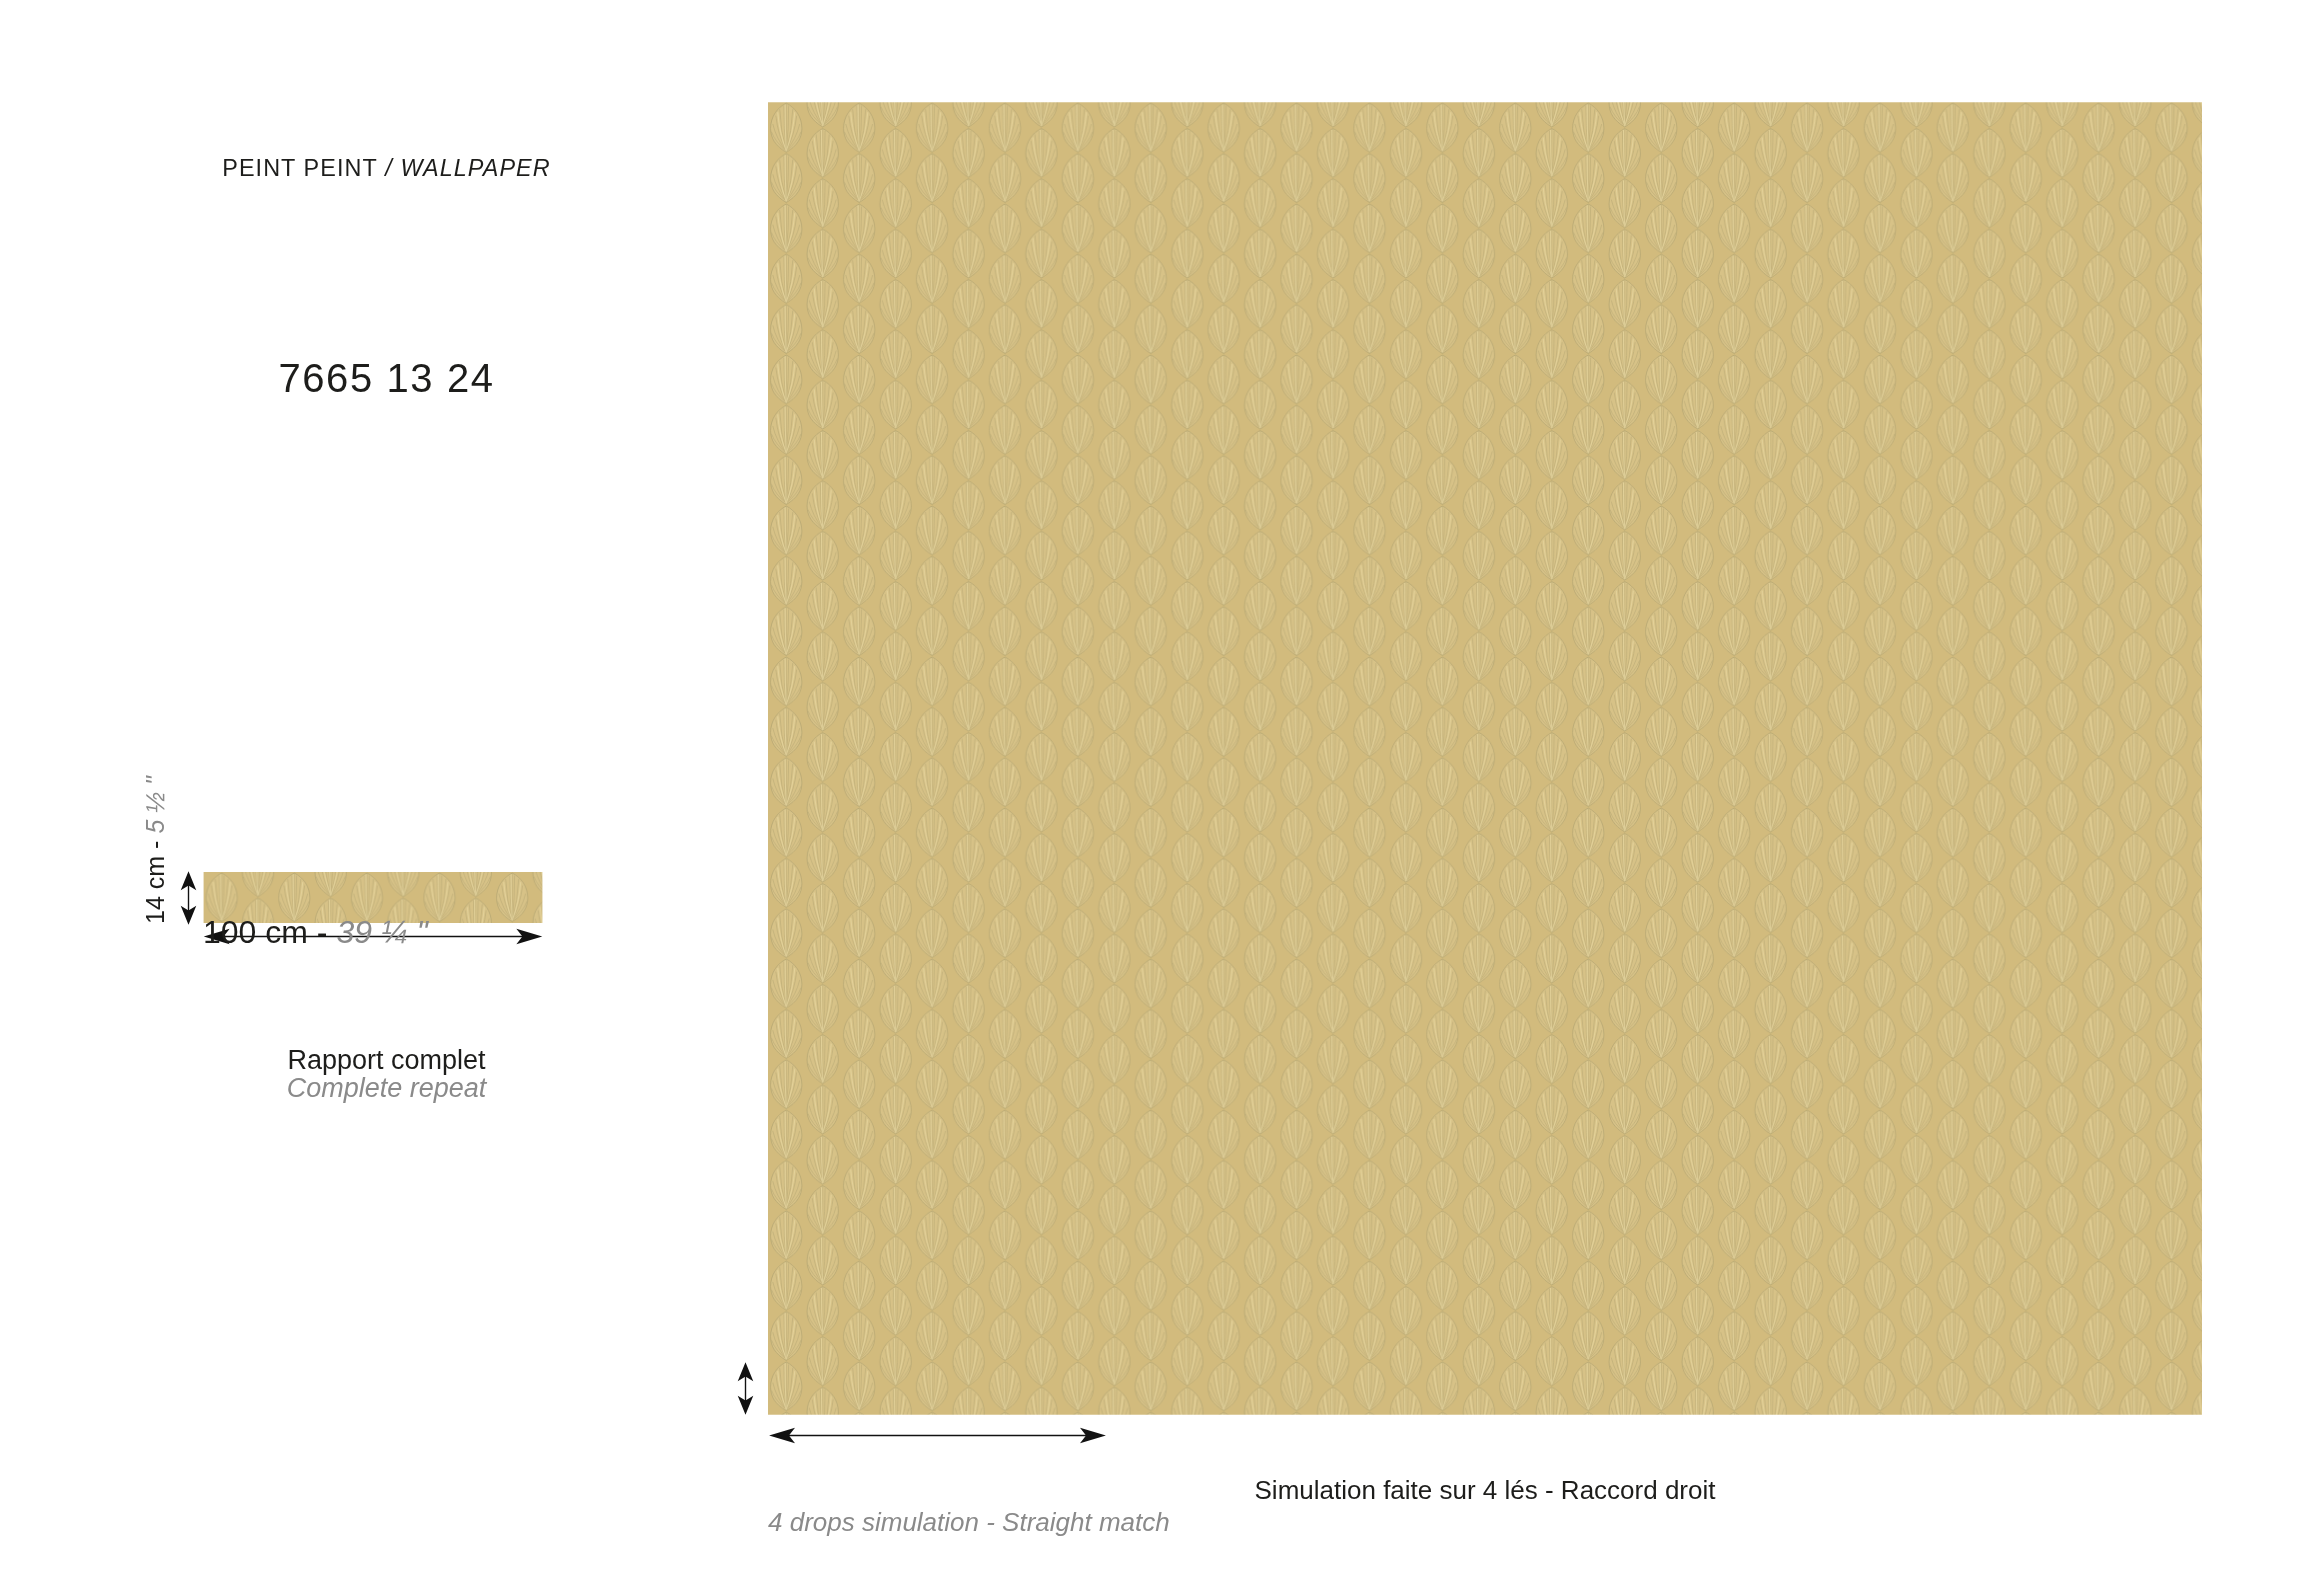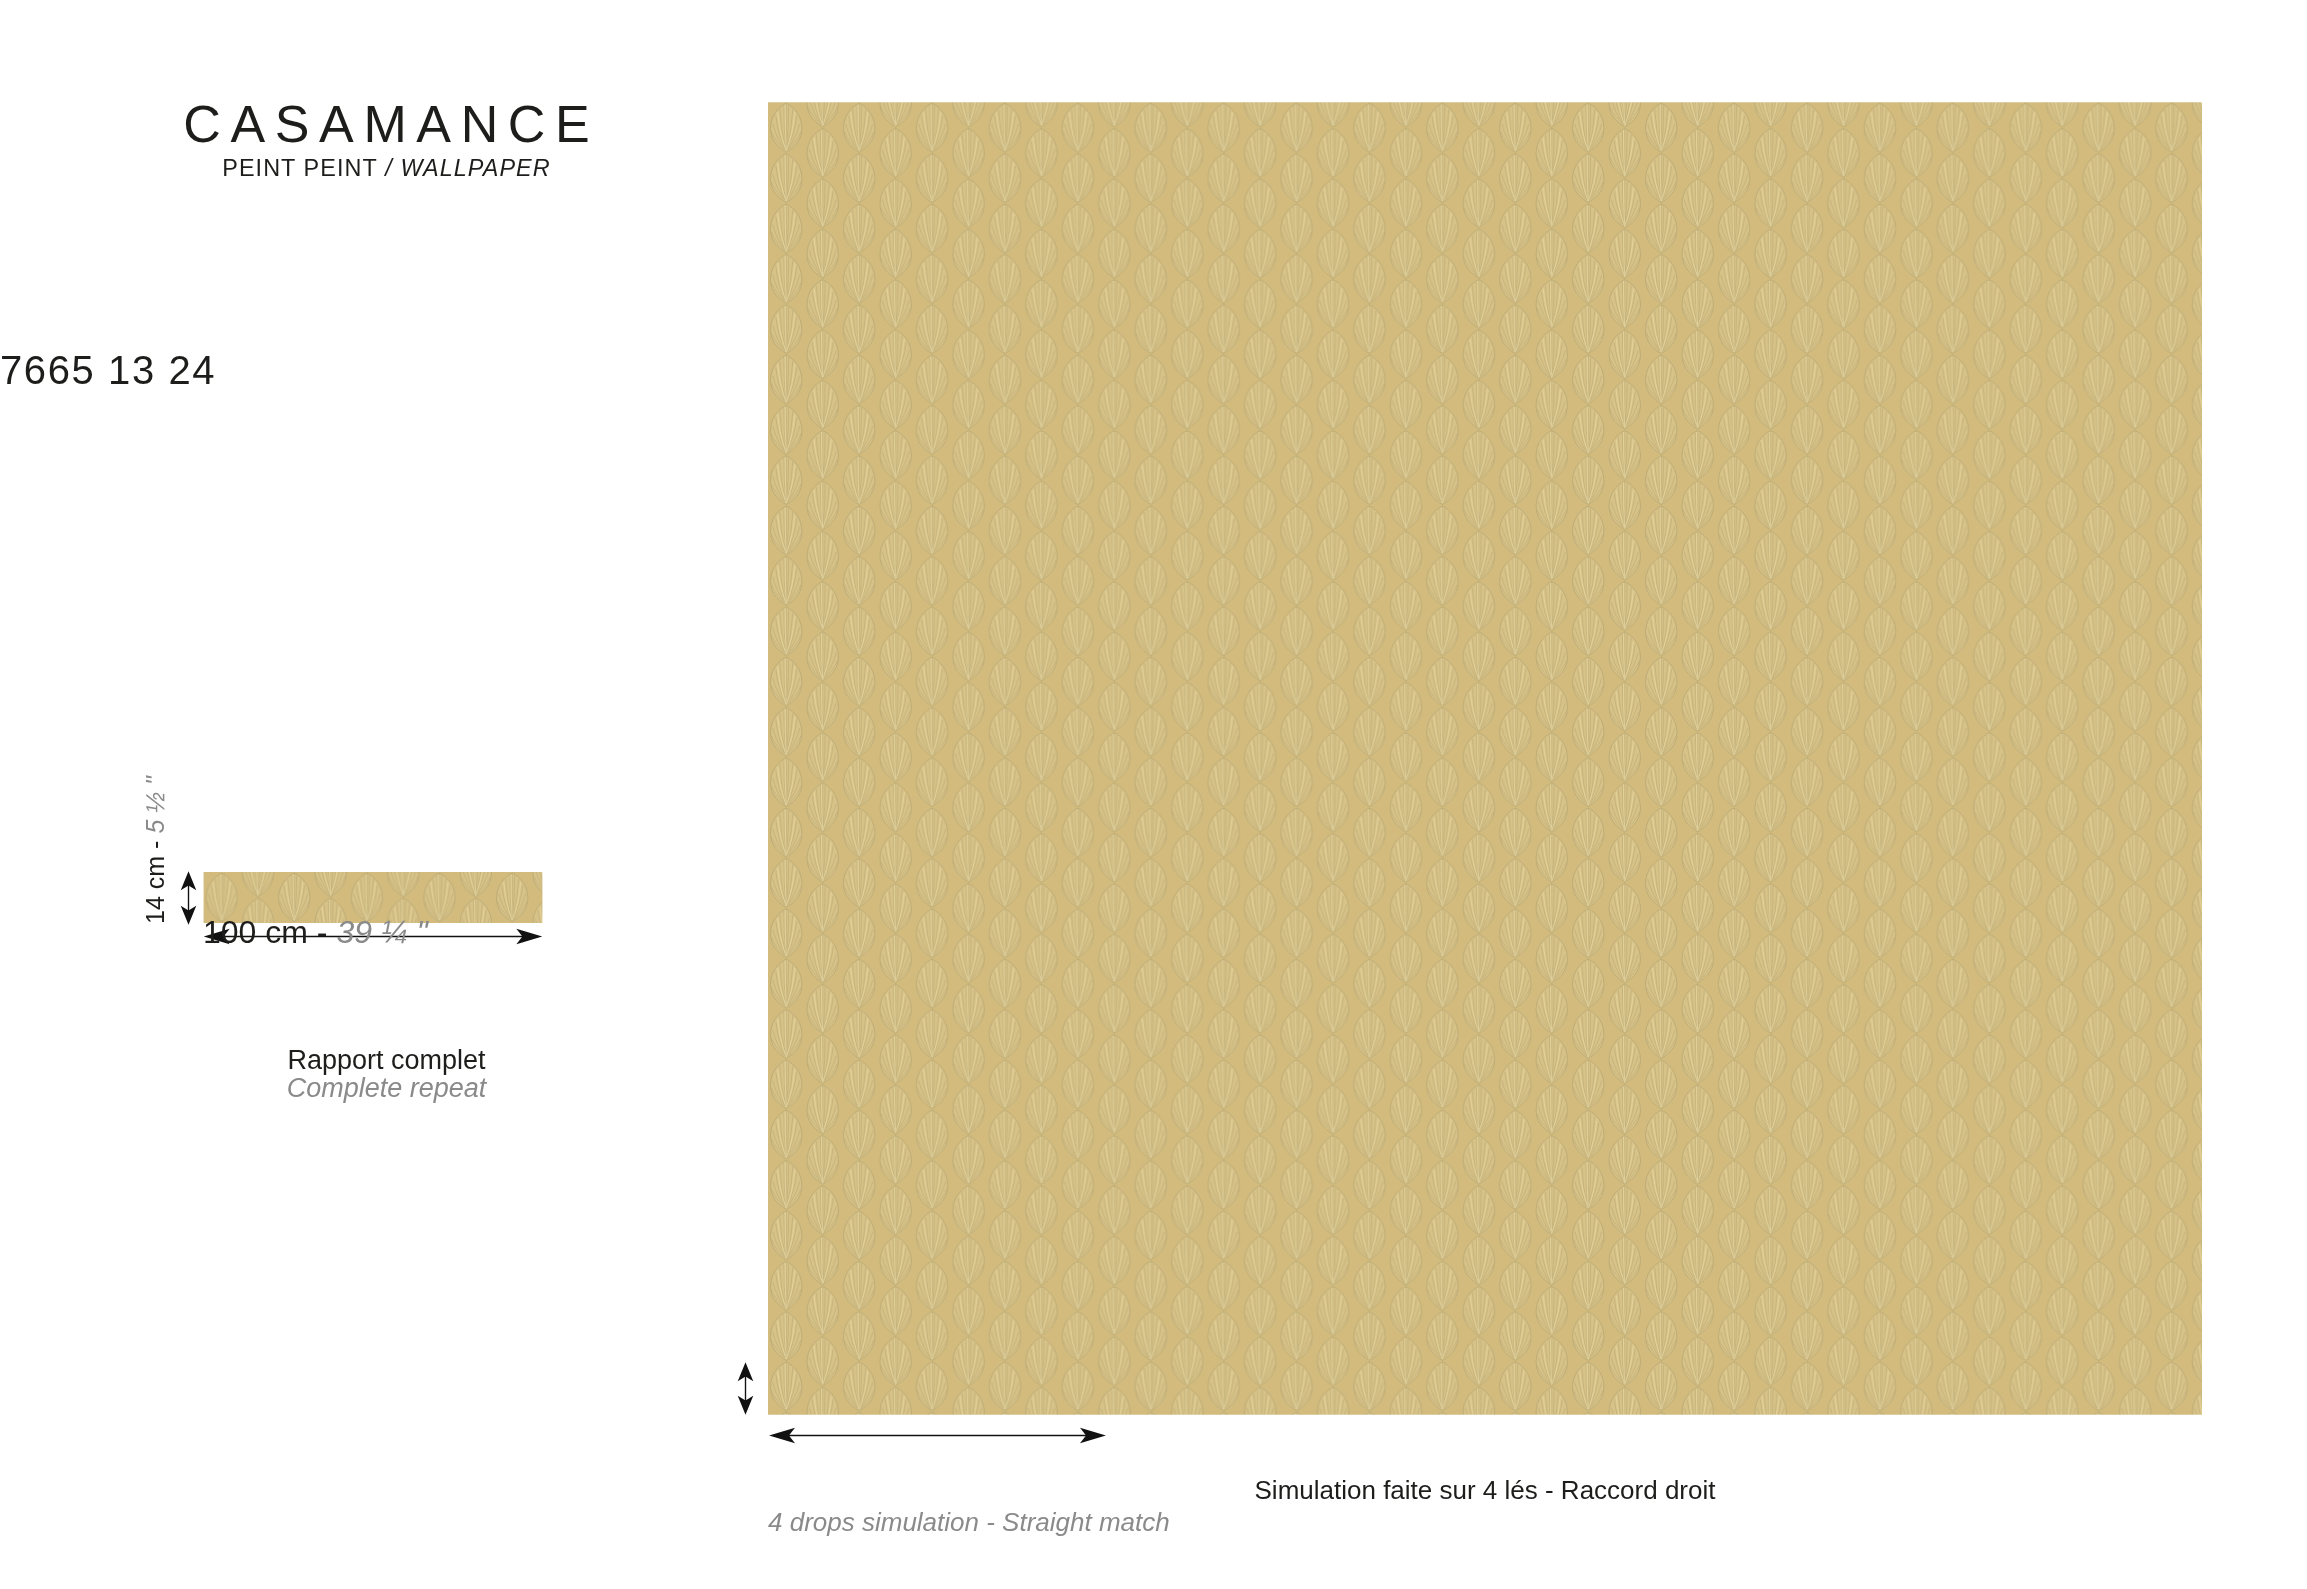--- a/index.html
+++ b/index.html
@@ -31,21 +31,21 @@
     font-size:23.4px;font-weight:400;letter-spacing:.045em;
     color:var(--text-black);white-space:nowrap;
   }
   .brand-sub .it{font-style:italic;}
   .product-name{
     top:278px;left:0;width:773px;text-align:center;
     font-size:59px;font-weight:300;letter-spacing:.015em;
     color:var(--text-black);white-space:nowrap;
   }
   .product-ref{
-    top:348px;left:0;width:773px;
+    top:356px;left:0;width:773px;text-align:center;
     font-size:40px;font-weight:300;letter-spacing:.04em;
     color:var(--text-black);white-space:nowrap;
   }
   
   .swatch-strip{left:203px;top:872px;}
   .v-arrow-swatch{left:179px;top:871px;}
   .h-arrow-swatch{left:203px;top:927px;}
   .dim-height{
     left:155px;top:850px;
     transform:translate(-50%,-50%) rotate(-90deg);
@@ -117,21 +117,20 @@
       </g>
       <pattern id="fanpat" width="84" height="58" patternUnits="userSpaceOnUse">
         <rect width="84" height="58" class="wp-base"></rect>
         <use href="#fan-motif" x="0" y="0"></use>
         <use href="#fan-motif" x="42" y="-29"></use>
         <use href="#fan-motif" x="42" y="29"></use>
       </pattern>
     </defs>
   </svg>
 
-  <div class="abs brand-name">CASAMANCE</div>
 
   <div class="abs brand-sub">
     <span>PEINT PEINT</span><span class="it"> / </span><span class="it">WALLPAPER</span>
   </div>
 
   <div class="abs product-ref">7665 13 24</div>
 
   <svg class="abs swatch-strip" width="340" height="51" viewBox="0 0 392 59">
     <rect width="392" height="59" fill="url(#fanpat)"></rect>
   </svg>

